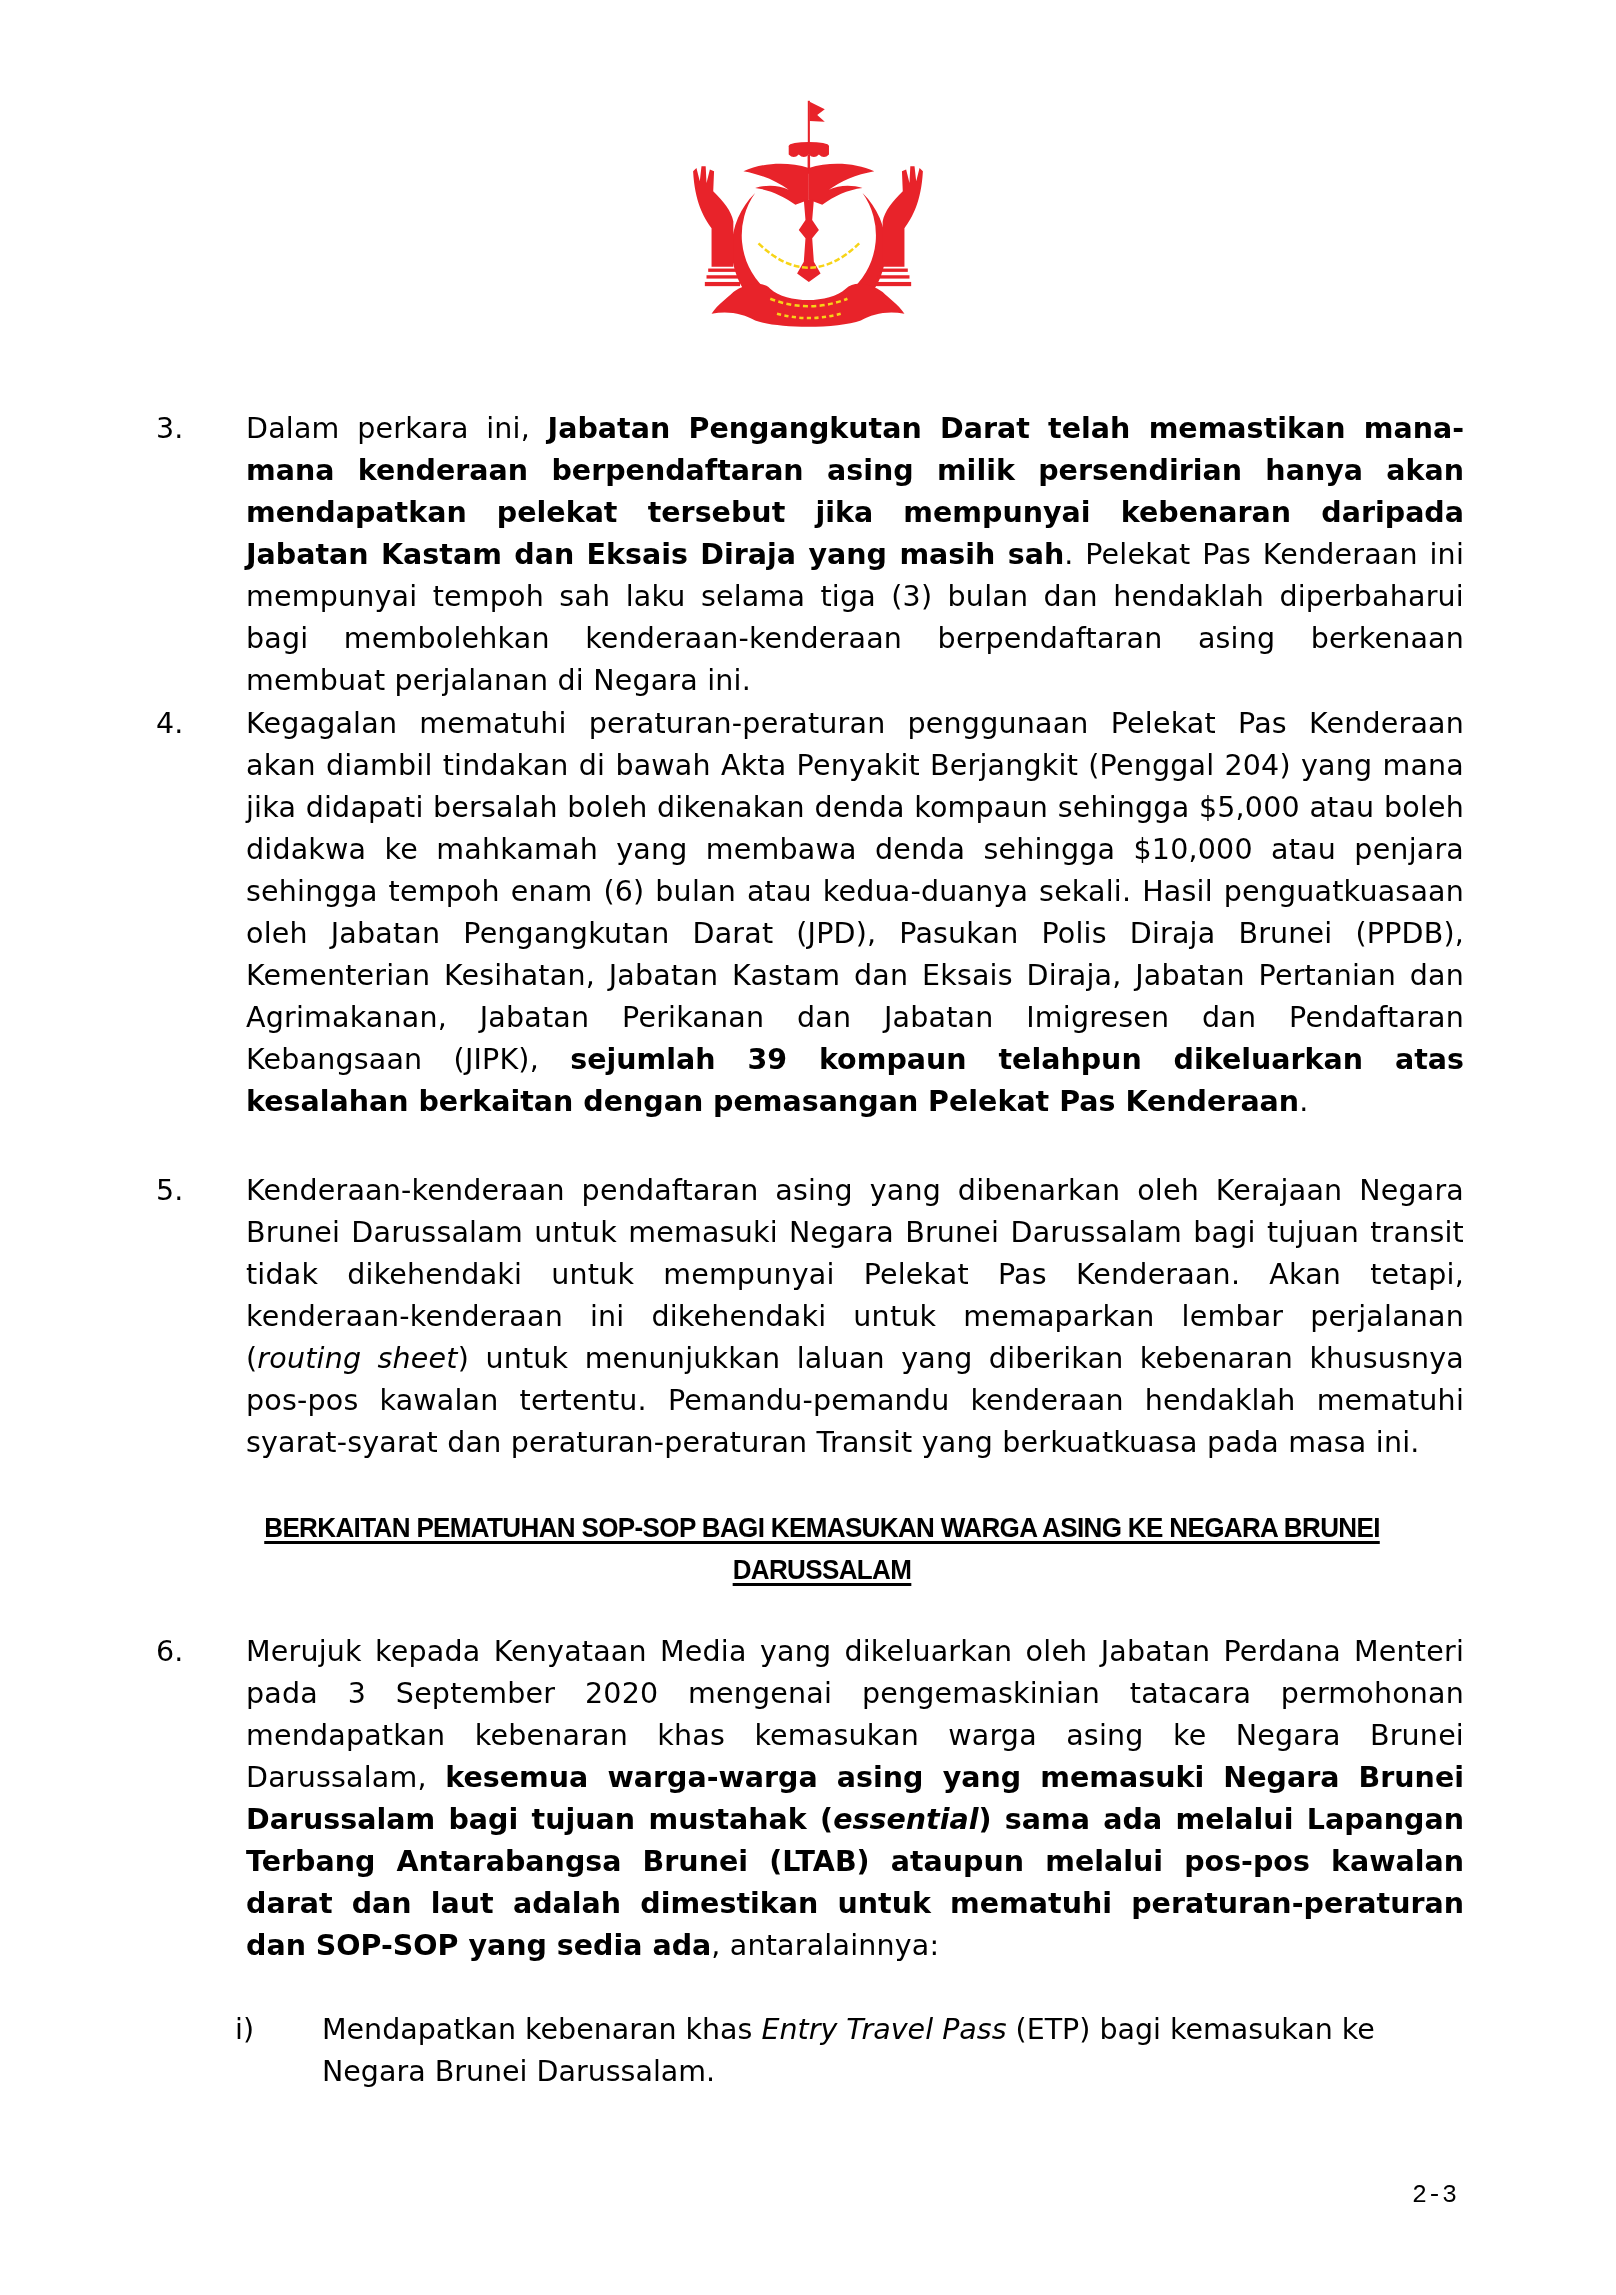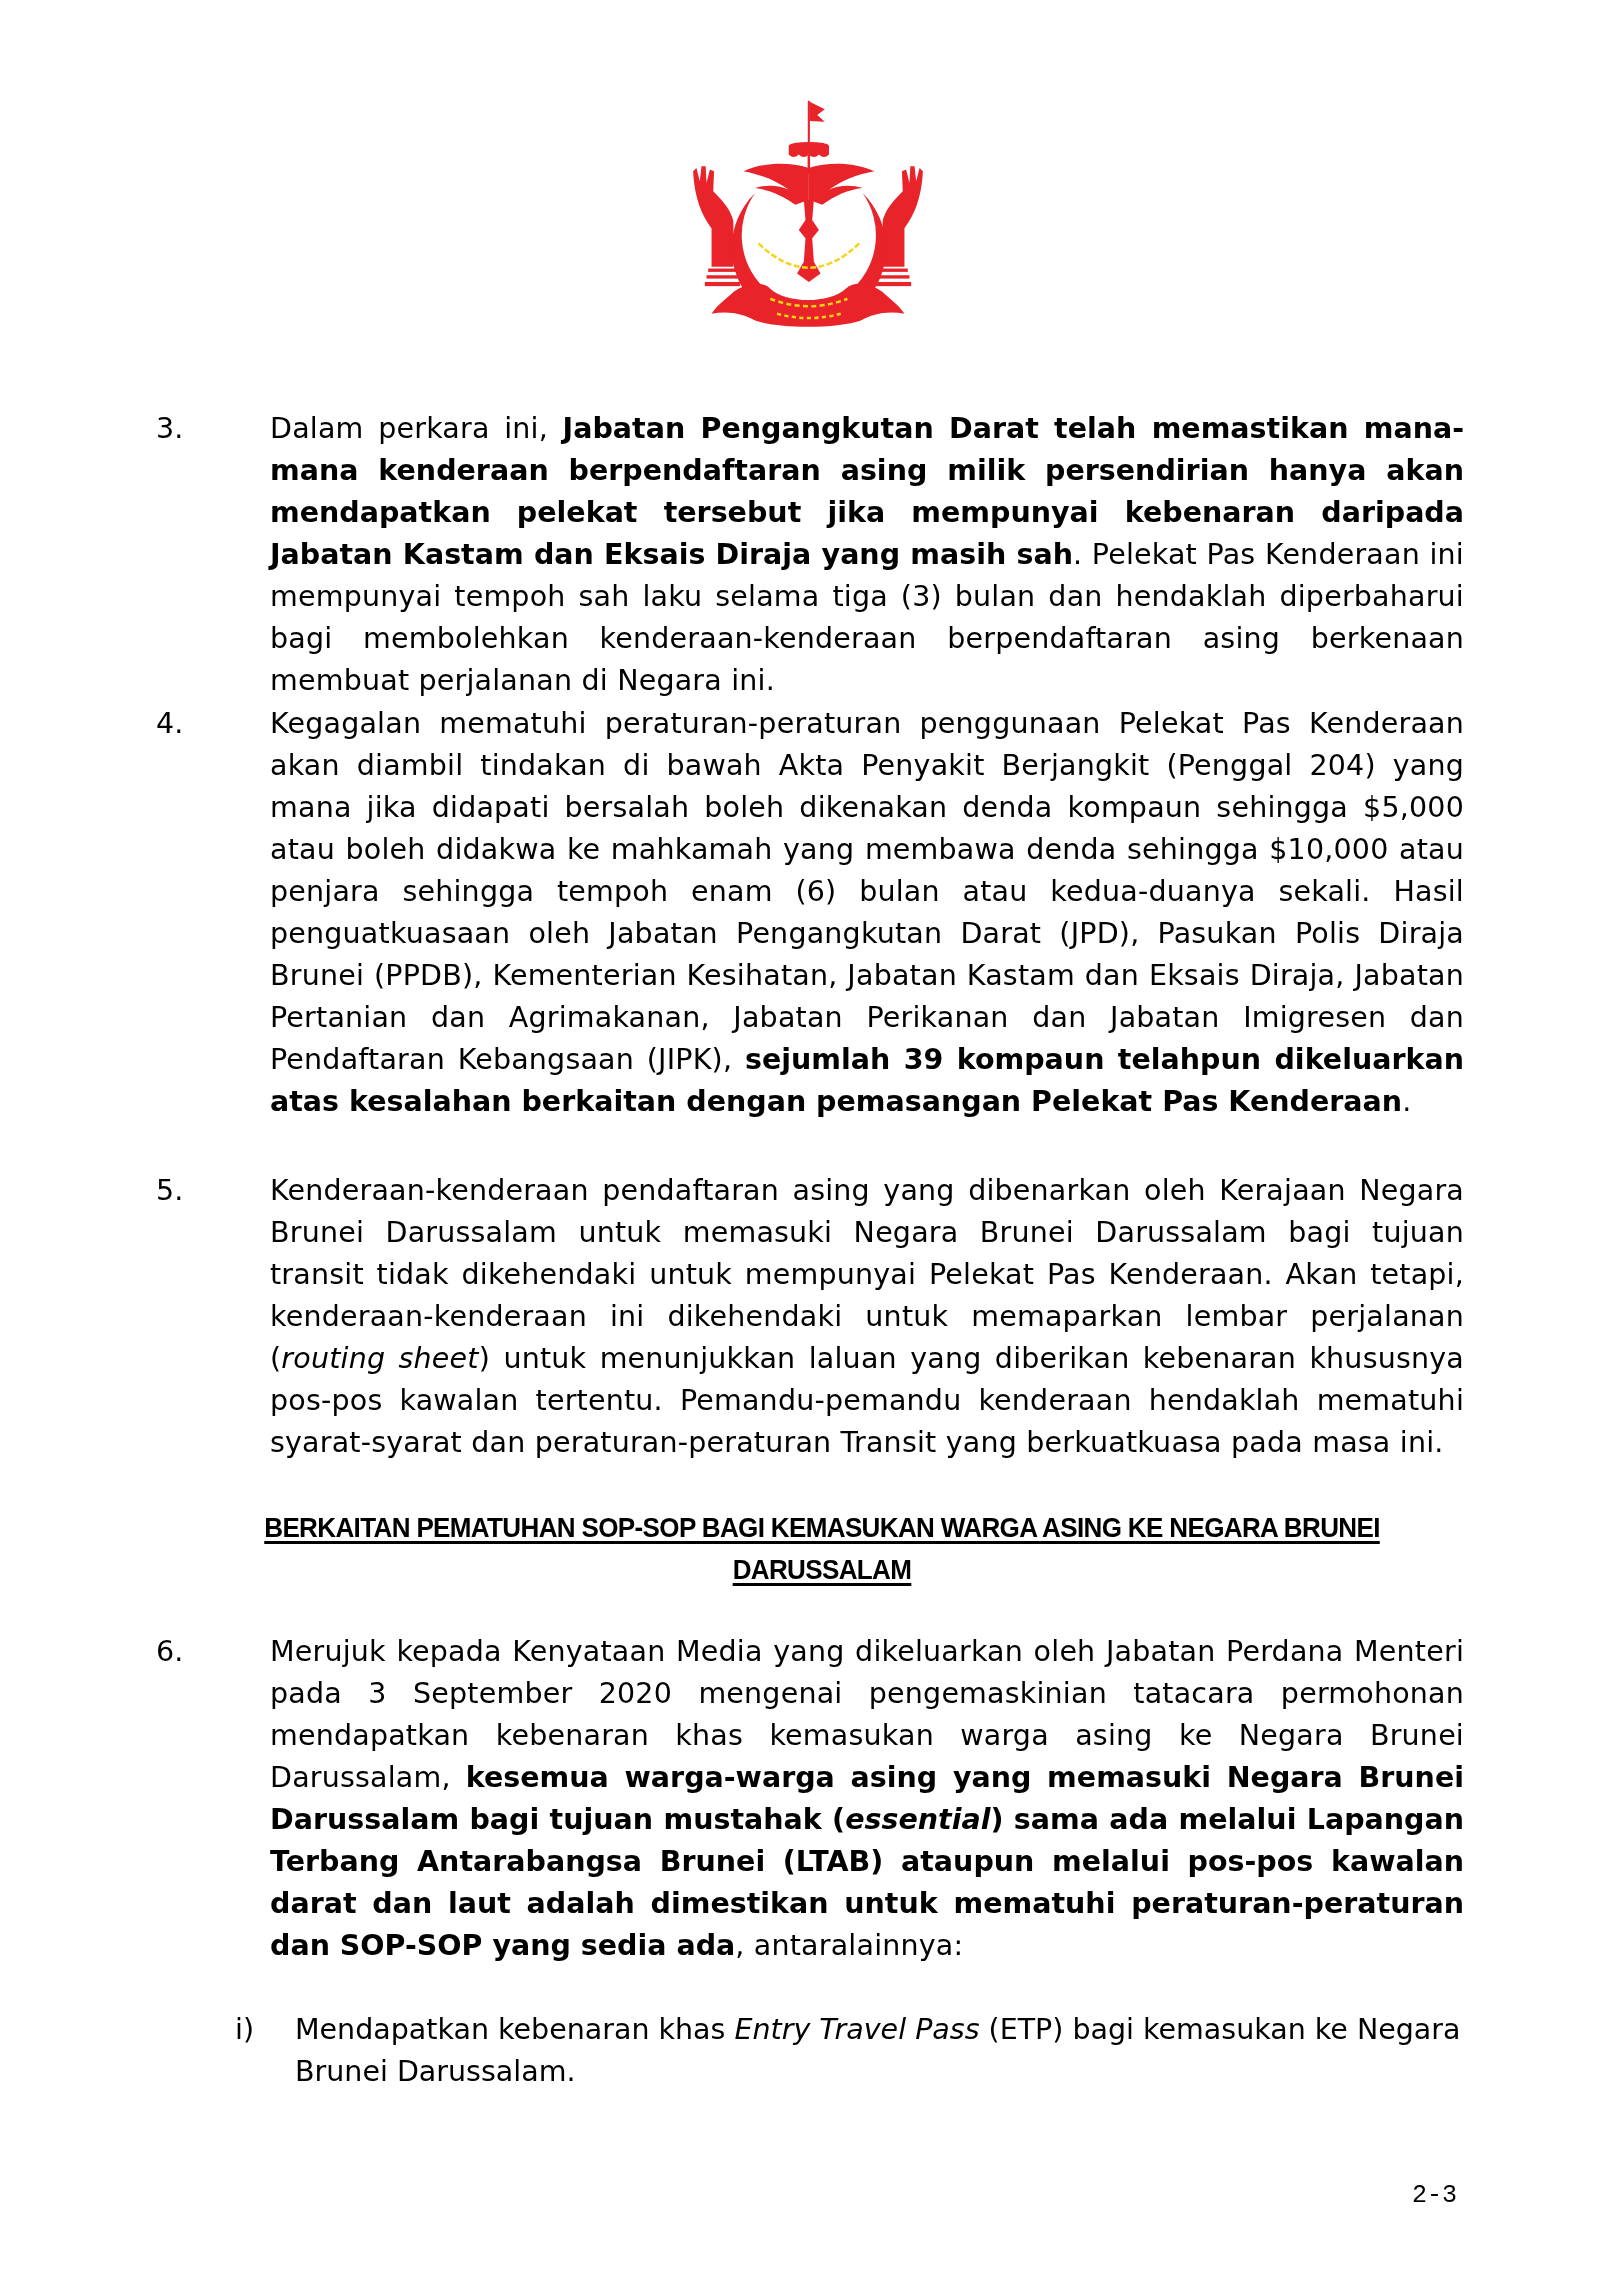--- a/index.html
+++ b/index.html
@@ -1,34 +1,34 @@
 <!DOCTYPE html>
 <html style="font-size:13.4px"><head>
 <meta charset="utf-8">
 <style>
   html, body { margin: 0; padding: 0; background: #ffffff; }
   body { width: 1616px; height: 2295px; position: relative; overflow: hidden;
          font-family: "DejaVu Sans", sans-serif; color: #000; }
   .emblem { position: absolute; left: 678px; top: 94px; width: 260px; height: 235px; }
   .para { position: absolute; left: 156px; width: 1308px; font-size: 28.5px; line-height: 42px; }
   .para .num { position: absolute; left: 0; top: 0; width: 67px; }
-  .para .body { margin-left: 114px; text-align: justify; text-align-last: left; letter-spacing: 0.2px; }
+  .para .body { margin-left: 90px; text-align: justify; text-align-last: left; letter-spacing: 0.2px; }
   .para .body b { font-weight: bold; letter-spacing: 0; }
   .p3 { top: 408px; }
   .p4 { top: 703px; }
   .p5 { top: 1170px; }
   .p6 { top: 1631px; }
   .heading { position: absolute; left: 168px; width: 1308px; top: 1507px; text-align: center;
              font-family: "Liberation Sans", sans-serif; font-weight: bold; font-size: 28px;
              line-height: 42px; text-decoration: underline; text-decoration-thickness: 2.5px;
              text-underline-offset: 4.2px; letter-spacing: -0.7px; transform: scaleX(0.93); transform-origin: center; }
   .heading span { display: block; }
   .subitem { position: absolute; left: 235px; width: 1230px; top: 2009px; font-size: 28.5px; line-height: 42px; }
   .subitem .roman { position: absolute; left: 0; top: 0; }
-  .subitem .body { margin-left: 60px; }
+  .subitem .body { margin-left: 87px; }
   .pagenum { position: absolute; left: 1412px; top: 2181px; font-family: Liberation Mono, monospace; font-size: 25px; }
   i { }
 </style>
 </head>
 <body>
 
 <svg class="emblem" viewBox="0 0 310 280">
   <g>
     <line x1="156" y1="8" x2="156" y2="60" stroke="#e8232a" stroke-width="2.5"></line>
     <polygon points="157,9 175,18 166,25 175,33 157,32" fill="#e8232a"></polygon>

